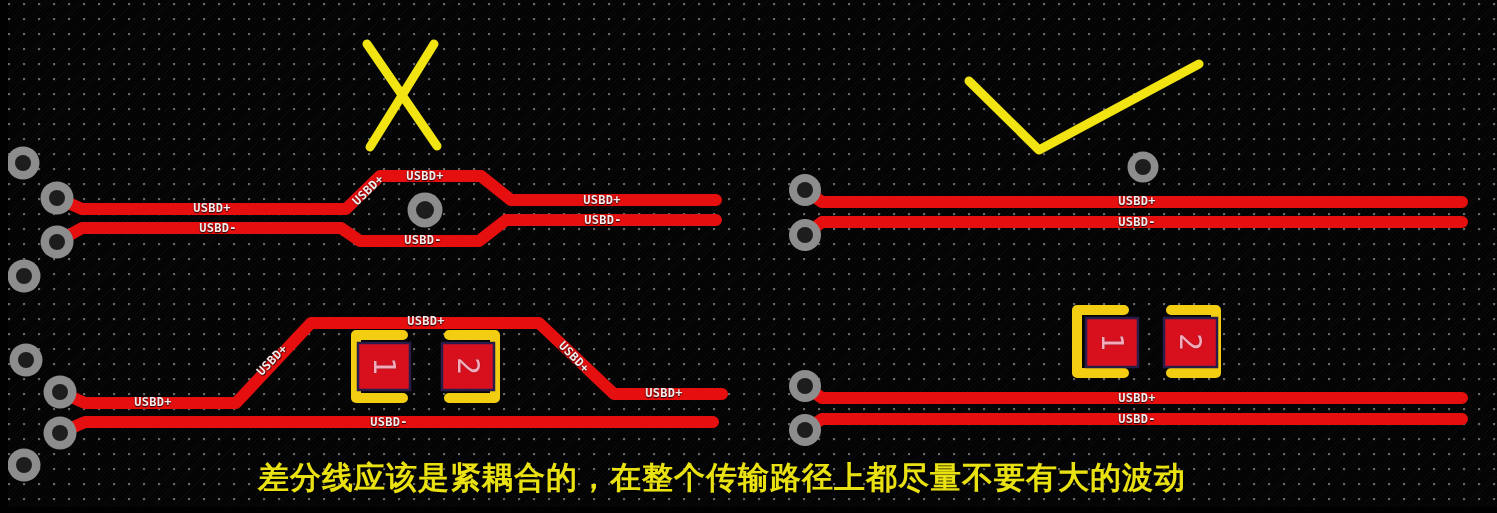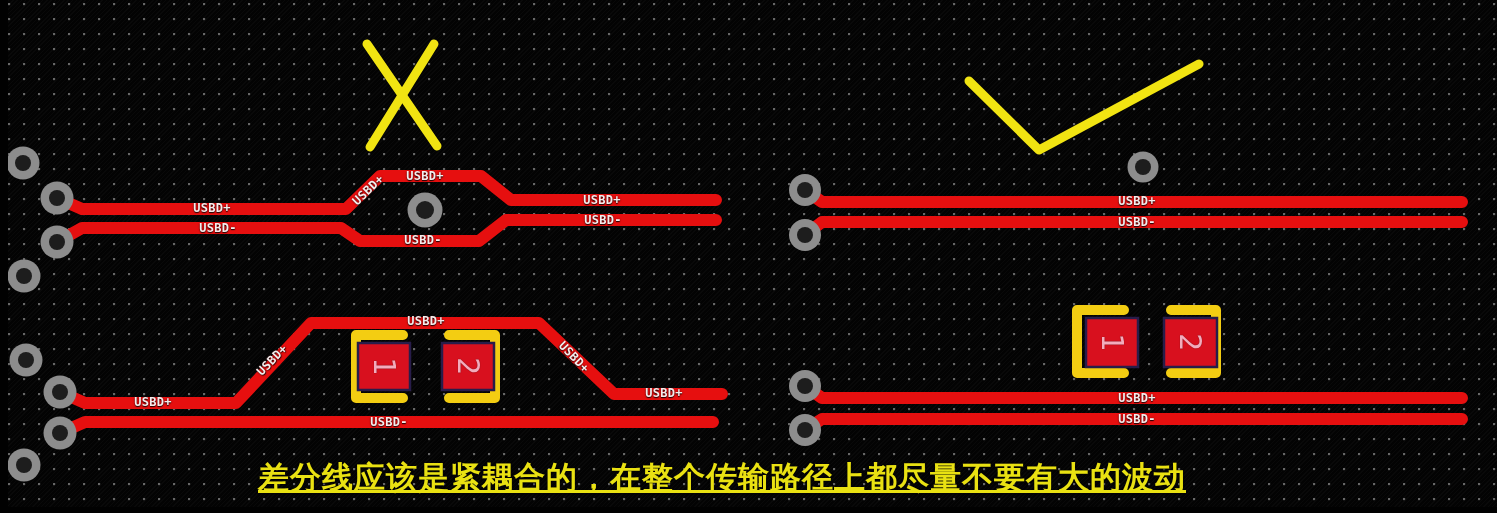--- a/index.html
+++ b/index.html
@@ -40,21 +40,20 @@
   }
   .caption{
     position:absolute;
     left:0;top:457px;width:1444px;
     text-align:center;
     font:700 31px "DejaVu Sans",sans-serif;
     color:#e9e112;
     letter-spacing:1px;
     text-shadow:0 1px 2px rgba(0,0,0,.9);
     white-space:nowrap;
-    text-decoration:underline;
   }
 </style>
 </head>
 <body>
 
 <div class="canvas">
 
   <svg class="art" width="1497" height="513" viewBox="0 0 1497 513">
 
     <g>

